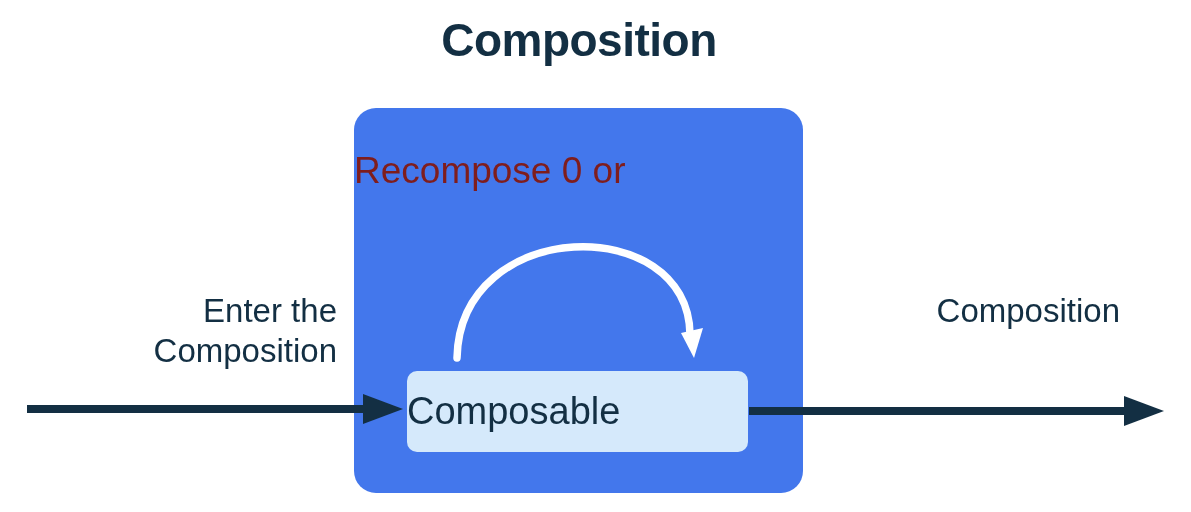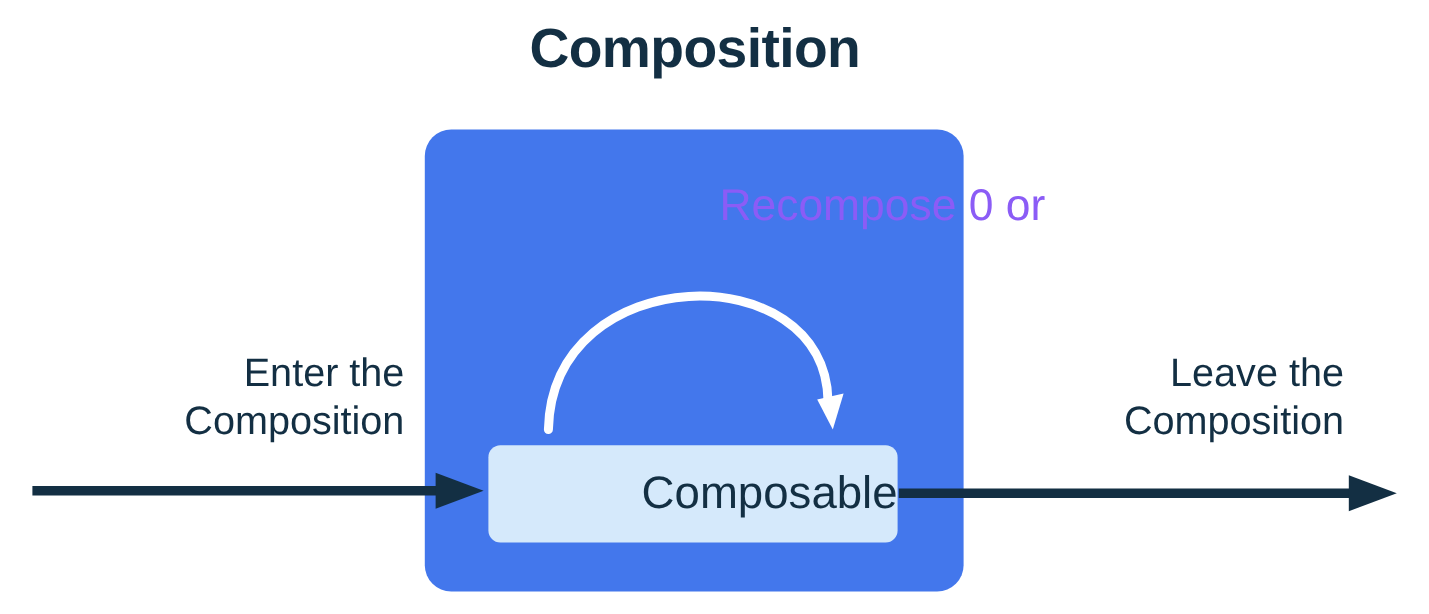--- a/index.html
+++ b/index.html
@@ -40,24 +40,24 @@
     width: 449px;
     height: 385px;
     background: var(--composition-bg);
     border-radius: 22px;
   }
   .recompose-label {
     position: absolute;
     left: 354px;
     top: 150px;
     width: 517px;
-    text-align: right;
+    text-align: left;
     font-size: 37px;
     line-height: 41px;
-    color: #8b5cf6;
+    color: #7f1d1d;
   }
   .overlay {
     position: absolute;
     left: 0;
     top: 0;
     width: 1191px;
     height: 512px;
     pointer-events: none;
   }
   .ink-stroke { stroke: var(--ink); }
@@ -67,21 +67,21 @@
   .composable-box {
     position: absolute;
     left: 407px;
     top: 371px;
     width: 341px;
     height: 81px;
     background: var(--composable-bg);
     border-radius: 10px;
     display: flex;
     align-items: center;
-    justify-content: flex-end;
+    justify-content: flex-start;
     font-size: 38px;
     color: var(--ink);
   }
   .flow-label {
     position: absolute;
     top: 291px;
     width: 300px;
     text-align: right;
     font-size: 33px;
     line-height: 40px;
@@ -124,17 +124,16 @@
   <div class="composable-box">
     <span>Composable</span>
   </div>
 
   <div class="flow-label enter">
     <div>Enter the</div>
     <div>Composition</div>
   </div>
 
   <div class="flow-label leave">
-    <div>Leave the</div>
     <div>Composition</div>
   </div>
 
 </div>
 
 </body></html>

